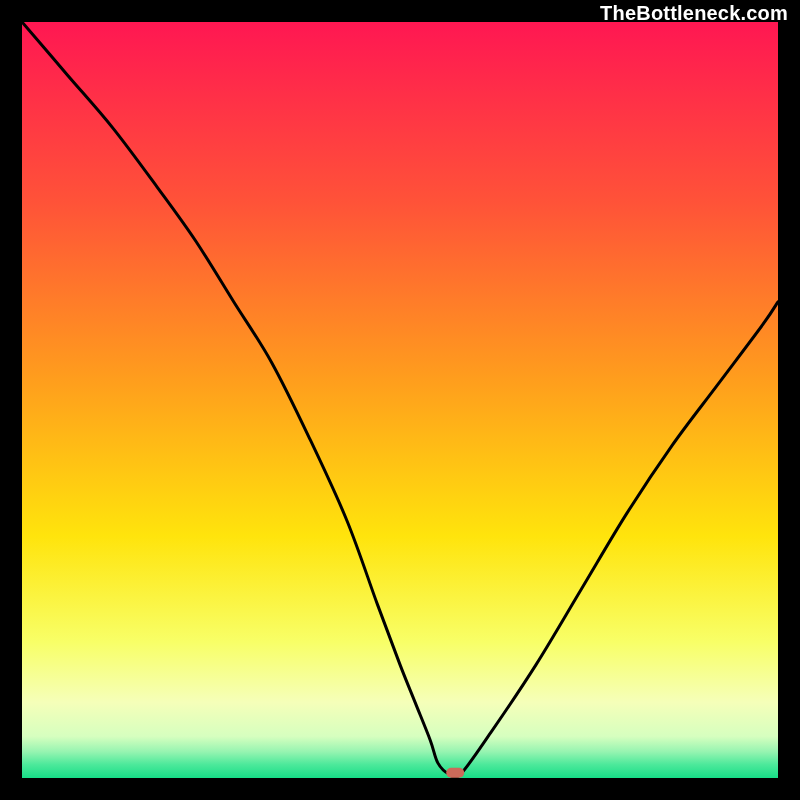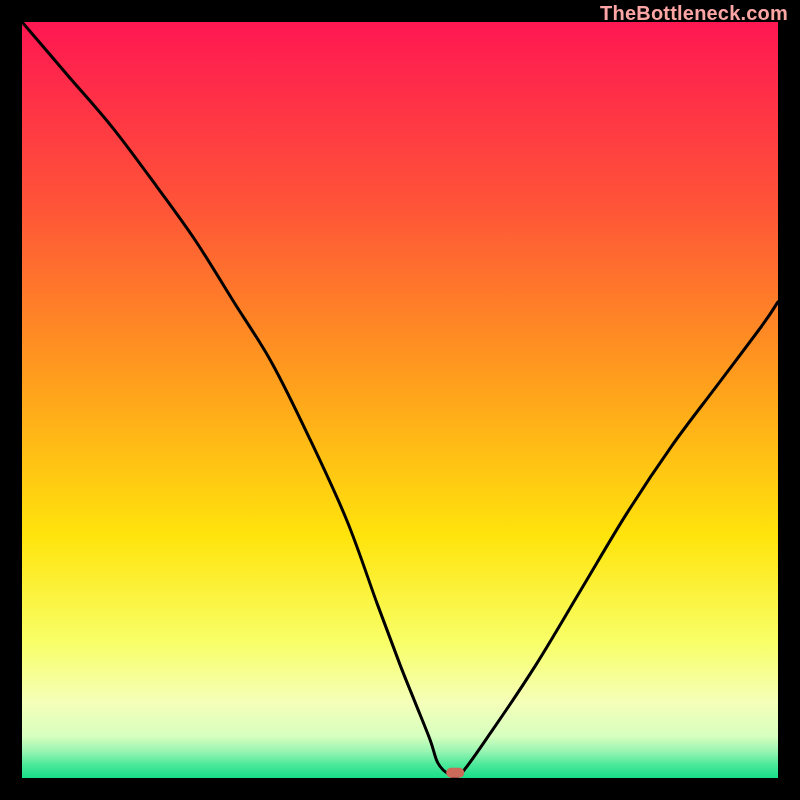--- a/index.html
+++ b/index.html
@@ -24,21 +24,21 @@
     height: 756px;
     overflow: hidden;
   }
   .watermark {
     position: absolute;
     top: 2px;
     right: 12px;
     font-family: Arial, Helvetica, sans-serif;
     font-size: 20px;
     font-weight: 600;
-    color: #fca5a5;
+    color: #ffffff;
     letter-spacing: 0.2px;
     user-select: none;
     pointer-events: none;
   }
   svg { display: block; }
 </style>
 </head>
 <body>
 
 <div class="frame">

